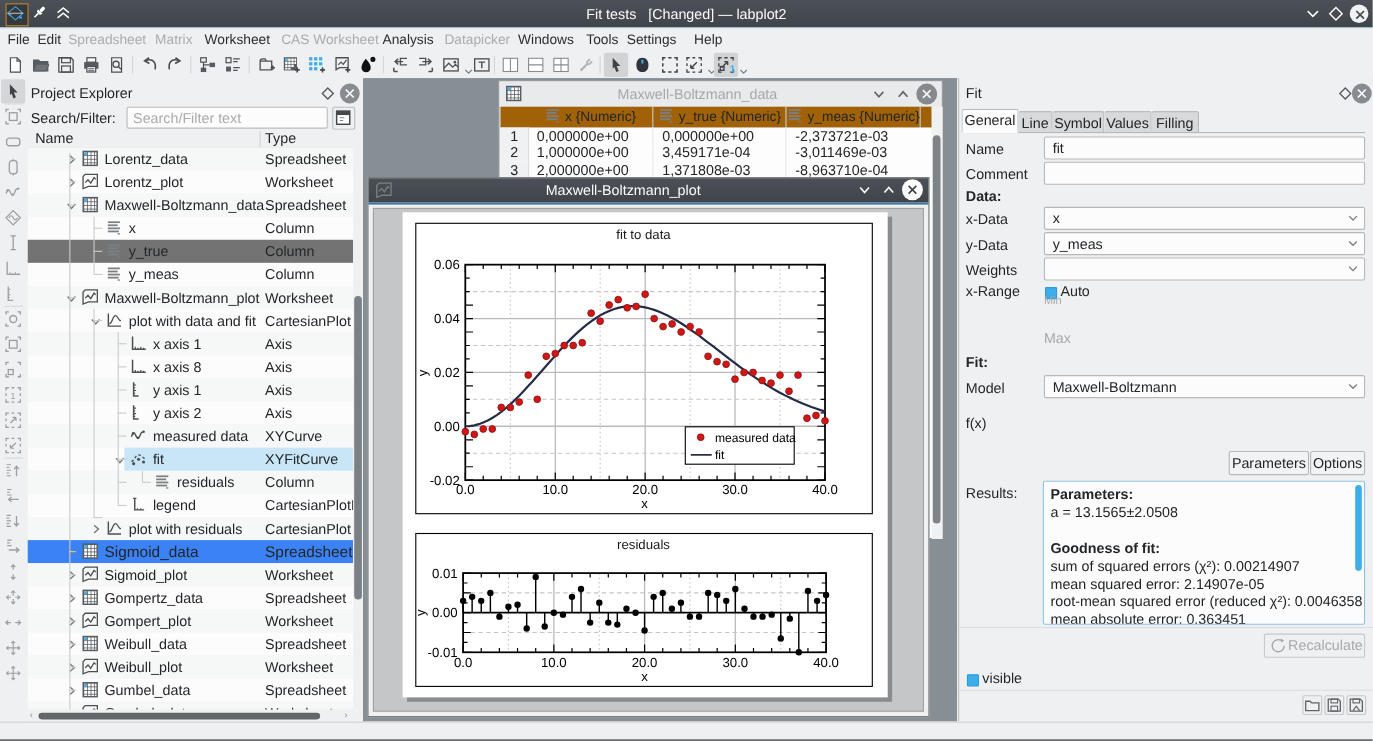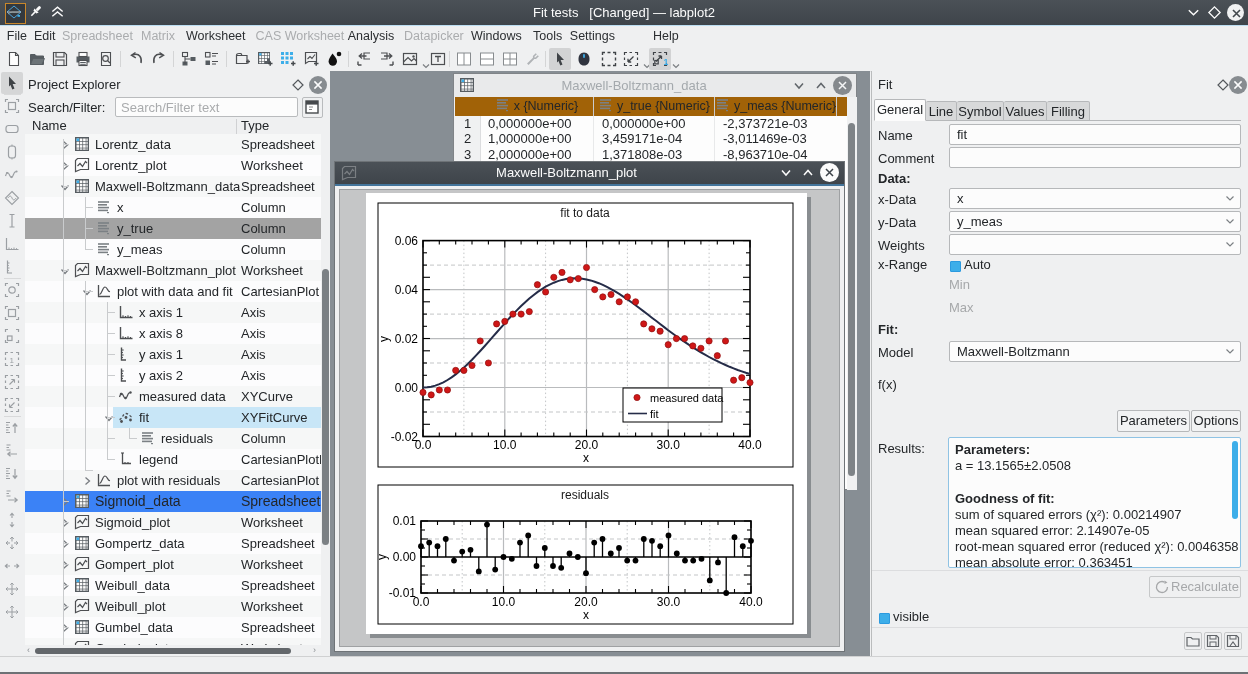--- a/index.html
+++ b/index.html
@@ -35,21 +35,21 @@
       <span style="position:absolute;left:34px;color:#2b2e31">Edit</span>
       <span style="position:absolute;left:62px;color:#aaacae">Spreadsheet</span>
       <span style="position:absolute;left:141px;color:#aaacae">Matrix</span>
       <span style="position:absolute;left:186px;color:#2b2e31">Worksheet</span>
       <span style="position:absolute;left:255.6px;color:#aaacae">CAS Worksheet</span>
       <span style="position:absolute;left:347.7px;color:#2b2e31">Analysis</span>
       <span style="position:absolute;left:404px;color:#aaacae">Datapicker</span>
       <span style="position:absolute;left:471px;color:#2b2e31">Windows</span>
       <span style="position:absolute;left:533px;color:#2b2e31">Tools</span>
       <span style="position:absolute;left:569.8px;color:#2b2e31">Settings</span>
-      <span style="position:absolute;left:653px;color:#2b2e31">Help</span>
+      <span style="position:absolute;left:631px;color:#2b2e31">Help</span>
     </div>
     <div style="position:absolute;left:0;top:47px;width:1248px;height:24px;background:#eff0f1;border-bottom:1px solid #e0e1e2">
       <div style="position:absolute;left:3px;top:1px;width:22px;height:22px;">
         <div style="position:absolute;left:3px;top:3px"><svg width="16" height="16" viewBox="0 0 16 16">
             <path d="M3.5 1.5 H9.5 L12.5 4.5 V14.5 H3.5 Z" fill="#fdfdfd" stroke="#4d4f52" stroke-width="1.1"></path>
             <path d="M9.5 1.5 V4.5 H12.5" fill="none" stroke="#4d4f52" stroke-width="1.1"></path>
           </svg></div>
       </div>
       <div style="position:absolute;left:26px;top:1px;width:22px;height:22px;">
         <div style="position:absolute;left:3px;top:3px"><svg width="16" height="16" viewBox="0 0 16 16">
@@ -479,21 +479,21 @@
               <rect x="2" y="2.2" width="11" height="1.6"></rect>
               <rect x="2" y="5.0" width="9" height="1.6"></rect>
               <rect x="2" y="7.8" width="11" height="1.6"></rect>
               <rect x="2" y="10.6" width="10" height="1.6"></rect>
               <rect x="11" y="13" width="2" height="1.2"></rect>
             </g>
           </svg></div>
         <span style="position:absolute;left:92px">x</span>
         <span style="position:absolute;left:216px">Column</span>
       </div>
-      <div style="position:absolute;left:0px;top:147px;width:296px;height:21px;background:#a3a3a3;font-size:13px;color:#232629;line-height:21px">
+      <div style="position:absolute;left:0px;top:147px;width:296px;height:21px;background:#737373;font-size:13px;color:#232629;line-height:21px">
         <div style="position:absolute;left:71px;top:2px"><svg width="16" height="16" viewBox="0 0 16 16">
             <g fill="#7b8084">
               <rect x="2" y="2.2" width="11" height="1.6"></rect>
               <rect x="2" y="5.0" width="9" height="1.6"></rect>
               <rect x="2" y="7.8" width="11" height="1.6"></rect>
               <rect x="2" y="10.6" width="10" height="1.6"></rect>
               <rect x="11" y="13" width="2" height="1.2"></rect>
             </g>
           </svg></div>
         <span style="position:absolute;left:92px">y_true</span>
@@ -1296,21 +1296,21 @@
       </div>
       <div style="position:absolute;left:6px;top:167px">Weights</div>
       <div style="position:absolute;left:77px;top:163px;width:292px;height:21px;background:#fcfcfc;border:1px solid #b6b8ba;border-radius:2px;box-sizing:border-box;font-size:13px;color:#232629">
         <svg width="10" height="7" viewBox="0 0 10 7" style="position:absolute;right:5px;top:6px">
           <path d="M1.5 1.5 L5 5 L8.5 1.5" fill="none" stroke="#7c8084" stroke-width="1.2"></path>
         </svg>
       </div>
       <div style="position:absolute;left:6px;top:186px">x-Range</div>
       <div style="position:absolute;left:78px;top:190px;width:9px;height:9px;background:#3daee9;border:1px solid #2c9adf;border-radius:1px"></div>
       <div style="position:absolute;left:92px;top:186px">Auto</div>
-      <div style="position:absolute;left:77px;top:203px;font-size:13px;color:#a6a8aa;line-height:21px">Min</div>
+      <div style="position:absolute;left:77px;top:192px;font-size:10px;color:#a6a8aa;line-height:21px">Min</div>
       <div style="position:absolute;left:77px;top:226px;font-size:13px;color:#a6a8aa;line-height:21px">Max</div>
       <div style="position:absolute;left:6px;top:251px;font-weight:bold">Fit:</div>
       <div style="position:absolute;left:6px;top:274px">Model</div>
       <div style="position:absolute;left:77px;top:270px;width:292px;height:21px;background:#fcfcfc;border:1px solid #b6b8ba;border-radius:2px;box-sizing:border-box;font-size:13px;color:#232629">
         <span style="position:absolute;left:7px;top:0;line-height:19px">Maxwell-Boltzmann</span>
         <svg width="10" height="7" viewBox="0 0 10 7" style="position:absolute;right:5px;top:6px">
           <path d="M1.5 1.5 L5 5 L8.5 1.5" fill="none" stroke="#7c8084" stroke-width="1.2"></path>
         </svg>
       </div>
       <div style="position:absolute;left:6px;top:306px">f(x)</div>

